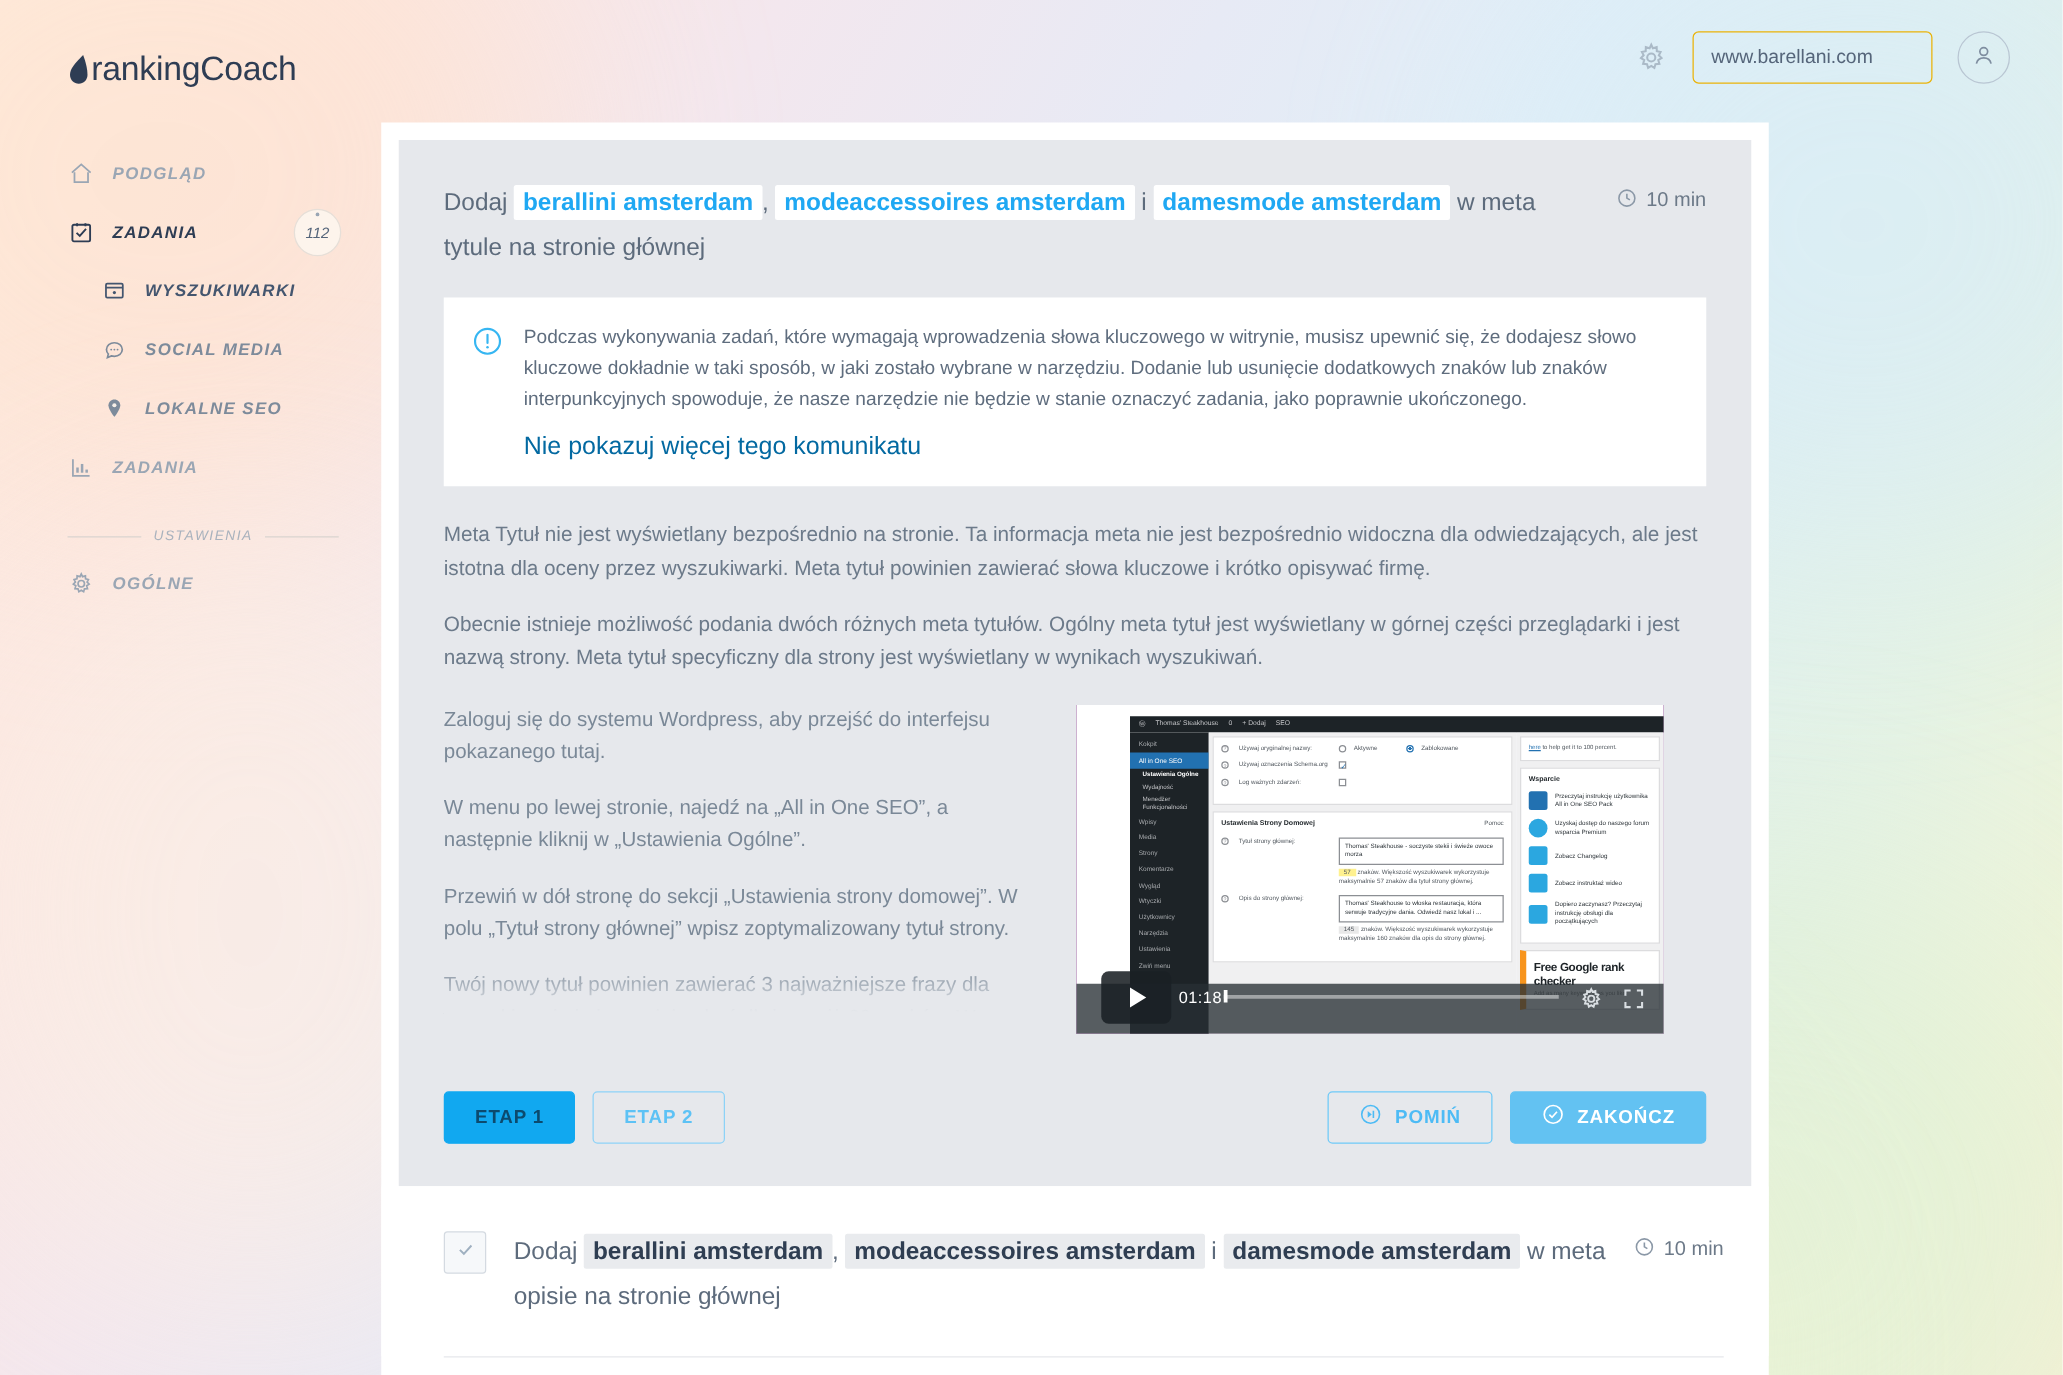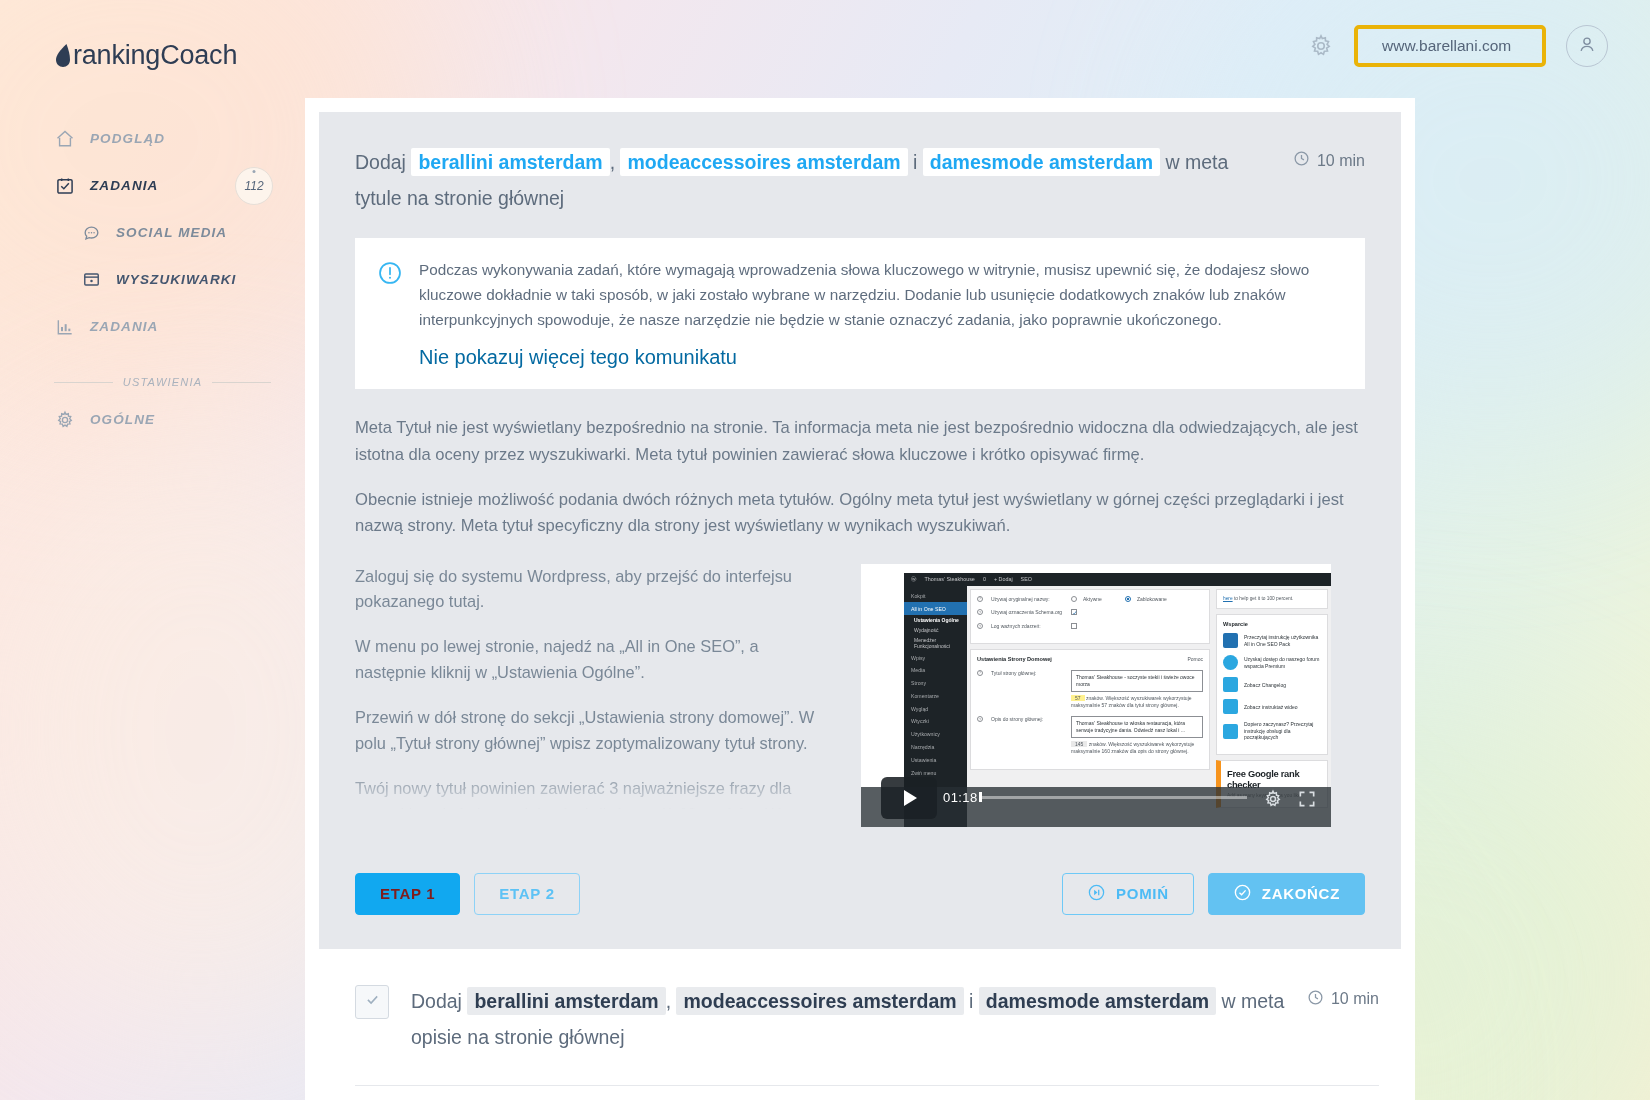--- a/index.html
+++ b/index.html
@@ -95,23 +95,23 @@
   
   .topbar {
     position: absolute; right: 0; top: 0;
     height: 92px; width: 700px;
     display: flex; align-items: center; justify-content: flex-end;
     padding-right: 42px; gap: 20px; z-index: 4;
   }
   .gear-btn { width: 26px; height: 26px; cursor: pointer; opacity: .6; }
   .url-field {
     width: 192px; height: 42px;
-    border: 4px solid #eab308; border-radius: 5px;
+    border: 1px solid #eab308; border-radius: 5px;
     background: transparent;
-    display: flex; align-items: center; padding: 0 24px;
+    display: flex; align-items: center; padding: 0 14px;
     font-size: 15.5px; color: #55657a;
     cursor: text;
   }
   .avatar-btn {
     width: 42px; height: 42px; border-radius: 50%;
     border: 1px solid #b9c6d3;
     display: flex; align-items: center; justify-content: center;
     cursor: pointer;
   }
 
@@ -290,21 +290,21 @@
     display: flex; align-items: center; justify-content: space-between;
     margin-top: 46px;
   }
   .left-actions, .right-actions { display: flex; gap: 14px; }
   .btn {
     height: 42px; border-radius: 4px; display: inline-flex;
     align-items: center; justify-content: center; gap: 10px;
     font-size: 15px; font-weight: 700; letter-spacing: .7px;
     cursor: pointer; padding: 0 24px; white-space: nowrap;
   }
-  .btn.primary { background: #11a8f0; color: #7f1d1d; border: 1px solid #11a8f0; min-width: 100px; }
+  .btn.primary { background: #11a8f0; color: #0c4a6e; border: 1px solid #11a8f0; min-width: 100px; }
   .btn.ghost { background: transparent; color: #5dc2f5; border: 1px solid #8dd2f7; min-width: 100px; }
   .btn.ghost-blue { background: transparent; color: #4dbbf5; border: 1px solid #6ec9f7; }
   .btn.soft { background: #63c2f2; color: #fff; border: 1px solid #63c2f2; }
 
   
   .task-row {
     display: flex; align-items: flex-start; gap: 22px;
     padding: 34px 36px 30px 50px;
     background: #fff;
   }
@@ -359,43 +359,52 @@
           <rect x="3.5" y="4.5" width="17" height="16" rx="1.5"></rect>
           <path d="M7.5 12.3 L10.6 15.3 L16.6 8.6"></path>
           <path d="M8 3 V6"></path>
             <path d="M16 3 V6"></path>
         </svg>
       </span>
       <span class="lbl">ZADANIA</span>
       <span class="badge-count">112</span>
     </div>
 
+    <div class="nav-item sub">
+      <span class="ico">
+        <svg width="19" height="19" viewBox="0 0 24 24" fill="none" stroke="#44566f" stroke-width="1.8">
+          <rect x="3.5" y="5" width="17" height="14" rx="1.3"></rect>
+          <path d="M3.5 9 H20.5"></path>
+          <circle cx="12" cy="14" r="1.6" fill="#44566f" stroke="none"></circle>
+        </svg>
+      </span>
+      <span class="lbl">WYSZUKIWARKI</span>
+    </div>
+
     <div class="nav-item sub muted">
       <span class="ico">
         <svg width="19" height="19" viewBox="0 0 24 24" fill="none" stroke="#7d8b9b" stroke-width="1.7">
           <path d="M20 12.2 C20 16 16.4 19 12 19 C10.9 19 9.9 18.85 9 18.6 L5 20.2 L5.9 16.7 C4.7 15.5 4 13.95 4 12.2 C4 8.35 7.6 5.3 12 5.3 C16.4 5.3 20 8.35 20 12.2 Z"></path>
           <circle cx="8.8" cy="12.2" r=".95" fill="#7d8b9b" stroke="none"></circle>
           <circle cx="12" cy="12.2" r=".95" fill="#7d8b9b" stroke="none"></circle>
           <circle cx="15.2" cy="12.2" r=".95" fill="#7d8b9b" stroke="none"></circle>
         </svg>
       </span>
       <span class="lbl">SOCIAL MEDIA</span>
     </div>
 
-    <div class="nav-item sub">
+    <div class="nav-item sub muted">
       <span class="ico">
-        <svg width="19" height="19" viewBox="0 0 24 24" fill="none" stroke="#44566f" stroke-width="1.8">
-          <rect x="3.5" y="5" width="17" height="14" rx="1.3"></rect>
-          <path d="M3.5 9 H20.5"></path>
-          <circle cx="12" cy="14" r="1.6" fill="#44566f" stroke="none"></circle>
-        </svg>
-      </span>
-      <span class="lbl">WYSZUKIWARKI</span>
-    </div>
-
+        <svg width="19" height="19" viewBox="0 0 24 24">
+          <path d="M12 3.2 C8.7 3.2 6 5.9 6 9.2 C6 13.6 12 21 12 21 C12 21 18 13.6 18 9.2 C18 5.9 15.3 3.2 12 3.2 Z" fill="#7d8b9b"></path>
+          <circle cx="12" cy="9.1" r="2.1" fill="#f6efe8"></circle>
+        </svg>
+      </span>
+      <span class="lbl">LOKALNE SEO</span>
+    </div>
 
     <div class="nav-item">
       <span class="ico">
         <svg width="20" height="20" viewBox="0 0 24 24" fill="none" stroke="#9aa6b4" stroke-width="1.7">
           <path d="M4 4 V20 H20"></path>
           <rect x="7.2" y="12" width="2.4" height="5" fill="#9aa6b4" stroke="none"></rect>
           <rect x="11.6" y="8.6" width="2.4" height="8.4" fill="#9aa6b4" stroke="none"></rect>
           <rect x="16" y="14" width="2.4" height="3" fill="#9aa6b4" stroke="none"></rect>
         </svg>
       </span>

